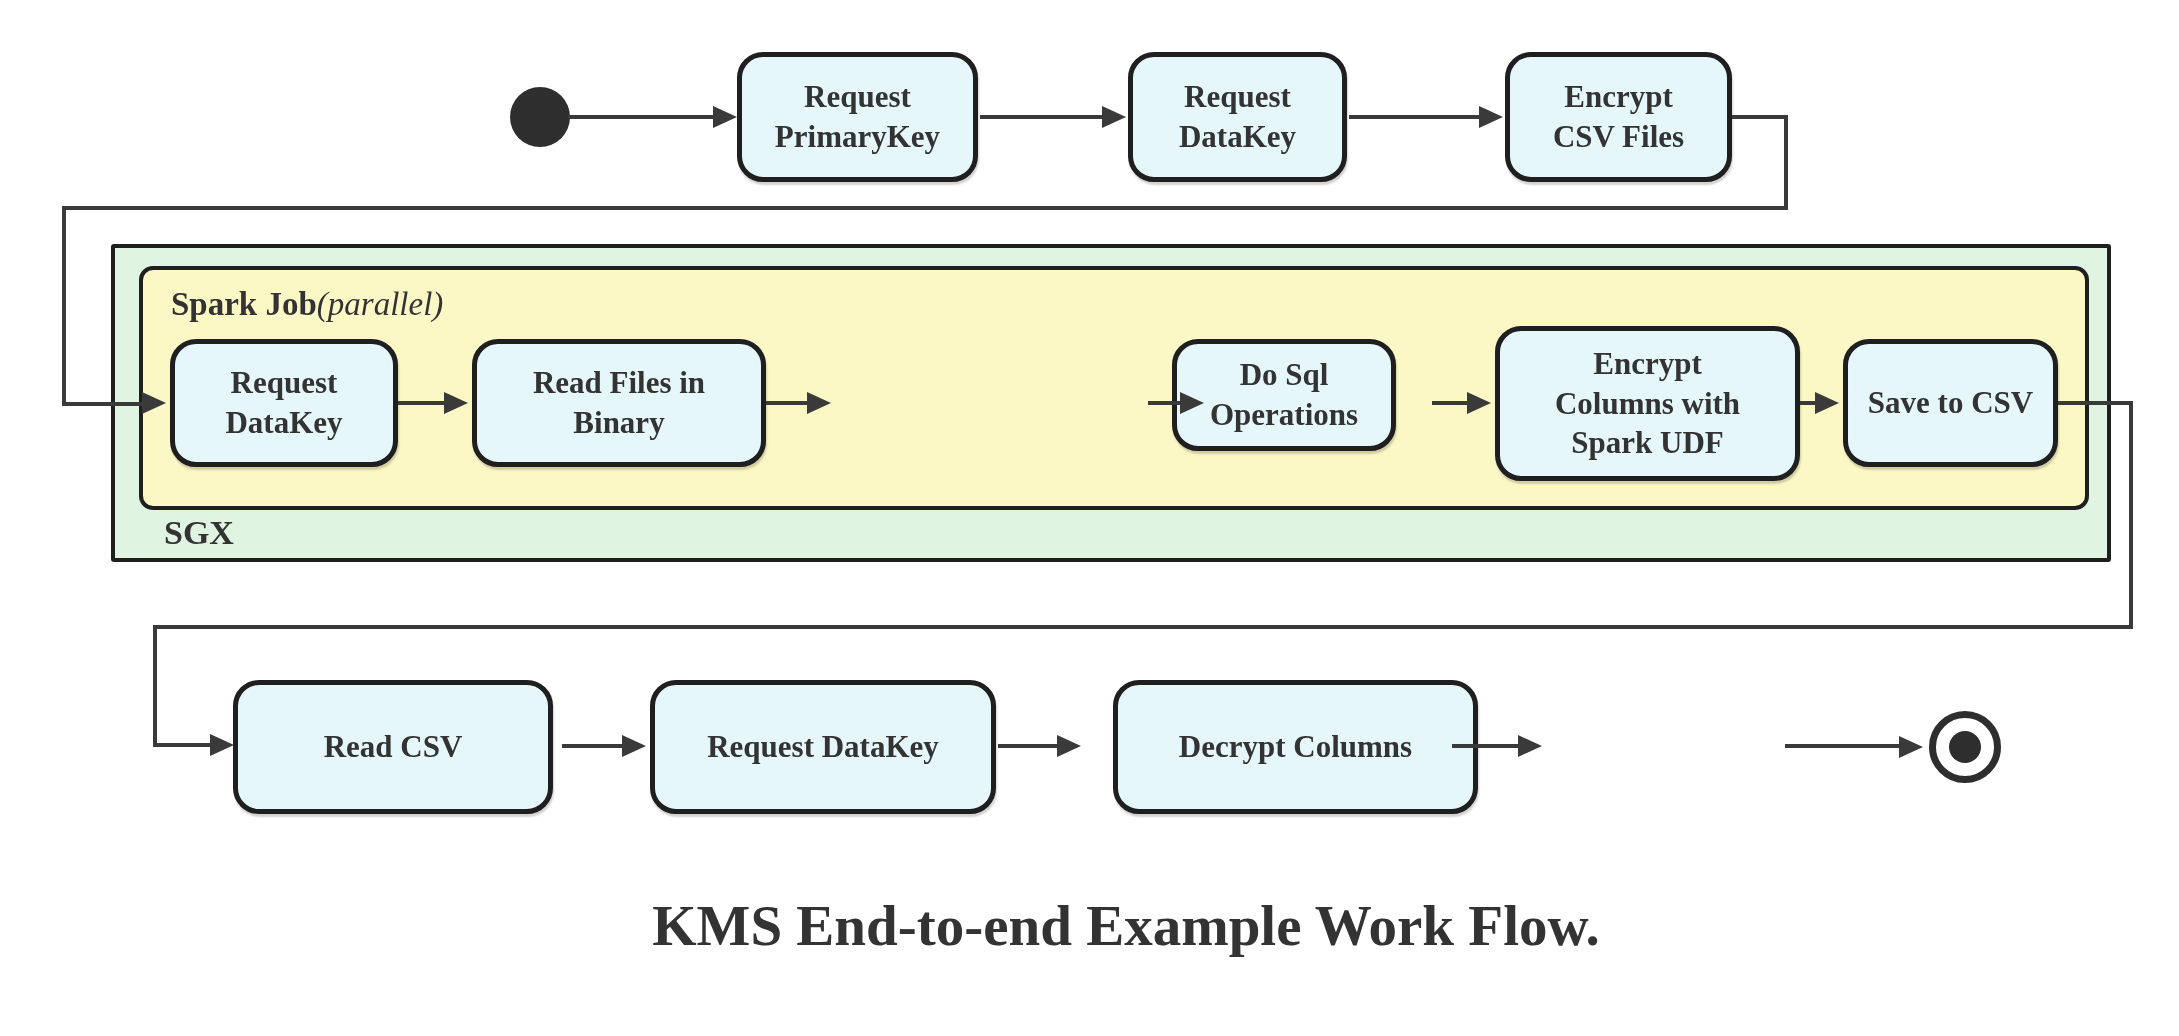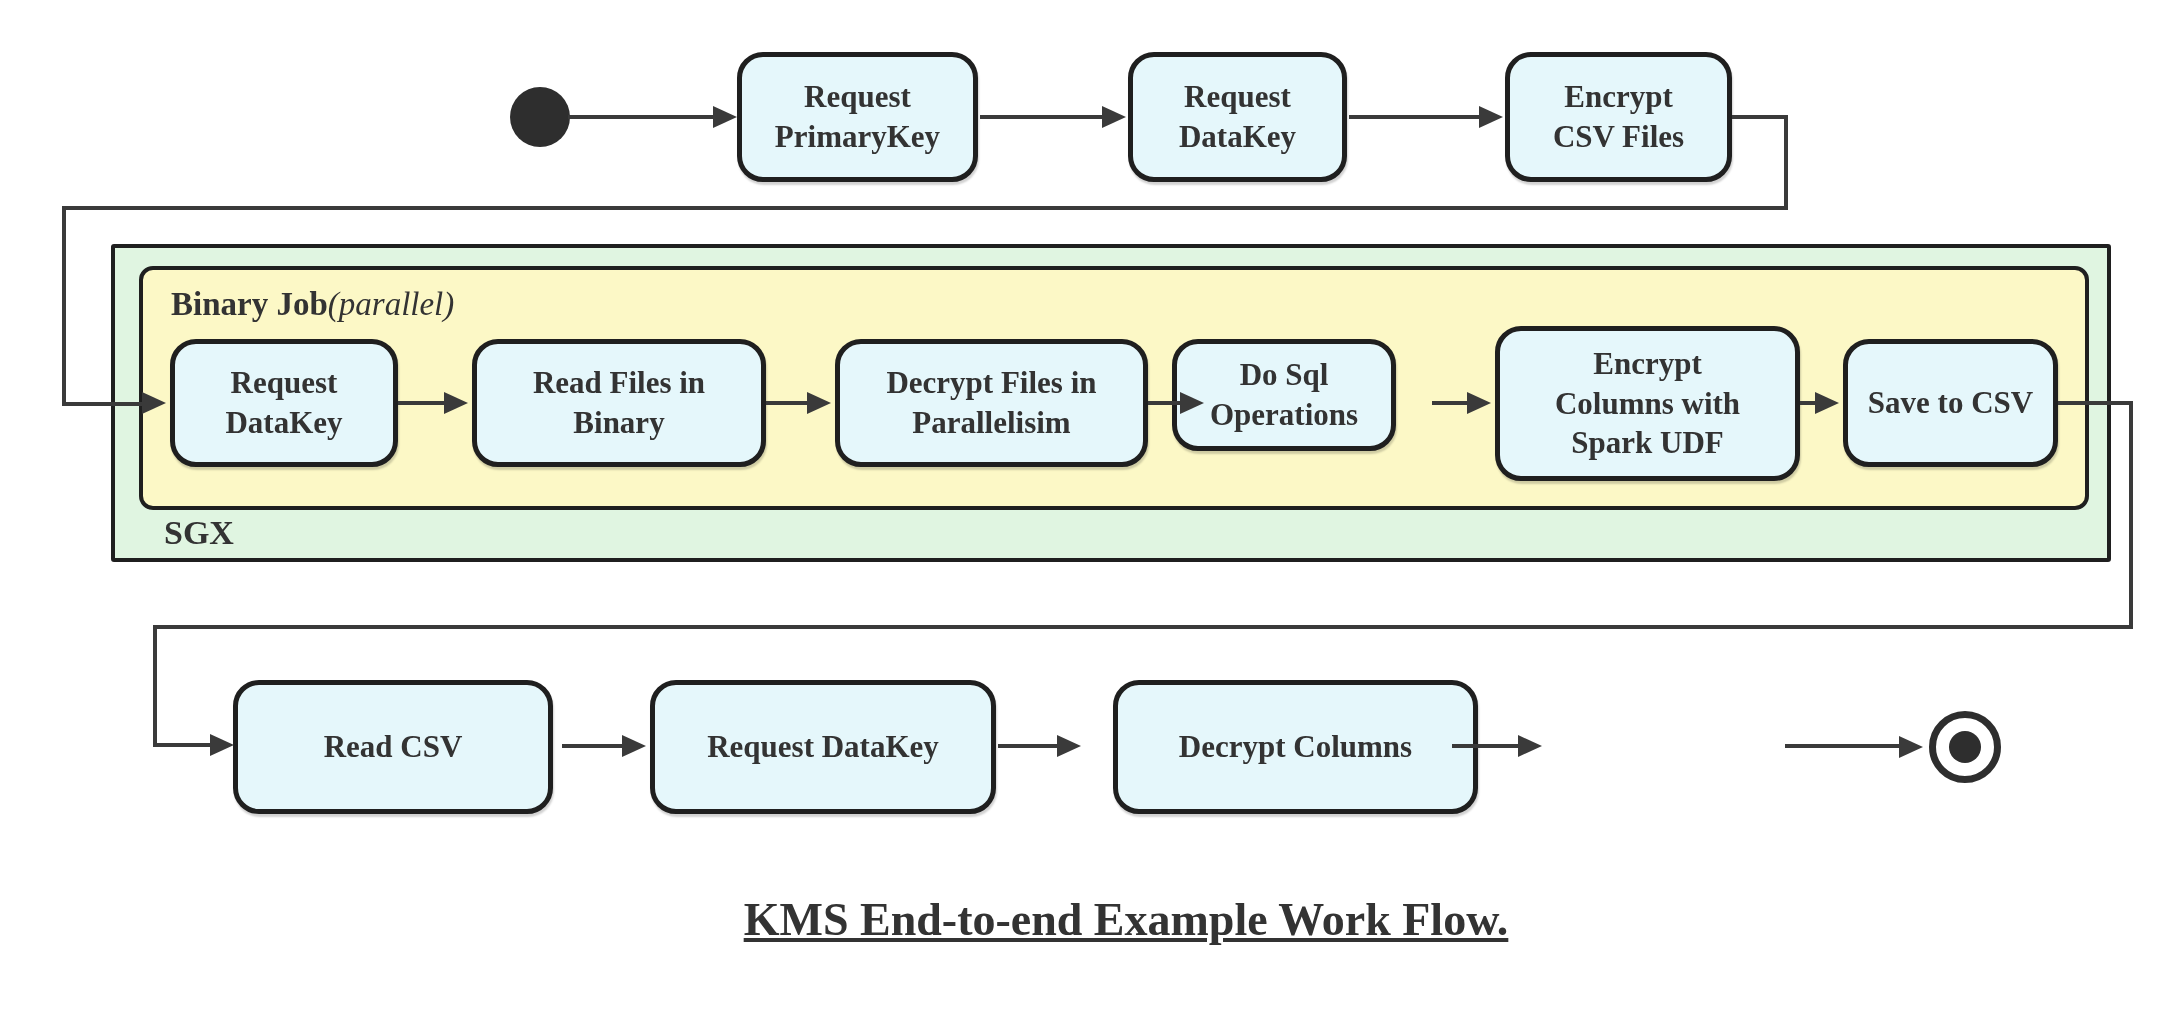--- a/index.html
+++ b/index.html
@@ -116,54 +116,52 @@
   .s-b4{left:153px;top:625px;height:122px;}
   .s-b5{left:153px;top:743px;width:59px;}   .a-b{left:210px;top:734px;}
   
   .s-c1{left:562px;top:744px;width:60px;}   .a-c1{left:622px;top:735px;}
   .s-c2{left:998px;top:744px;width:59px;}   .a-c2{left:1057px;top:735px;}
   .s-c3{left:1452px;top:744px;width:66px;}  .a-c3{left:1518px;top:735px;}
   .s-c4{left:1785px;top:744px;width:116px;} .a-c4{left:1899px;top:736px;}
   
   .caption{
     position:absolute;left:1126px;top:893px;transform:translateX(-50%);
-    font-weight:bold;font-size:46px;color:var(--text);white-space:nowrap;text-decoration:underline;
+    font-weight:bold;font-size:57px;color:var(--text);white-space:nowrap;
   }
 </style>
 </head>
 <body>
 
 <div class="canvas">
 
   <div class="container-box sgx-box">
     <div class="spark-box">
       <div class="spark-label">
-        <span class="b">Binary Job</span><span class="i">(parallel)</span>
+        <span class="b">Spark Job</span><span class="i">(parallel)</span>
       </div>
     </div>
     <div class="sgx-label">SGX</div>
   </div>
 
   <div class="start-dot"></div>
   <div class="final-outer"></div>
   <div class="final-inner"></div>
 
   <div class="node n-t1">Request
 PrimaryKey</div>
   <div class="node n-t2">Request
 DataKey</div>
   <div class="node n-t3">Encrypt
 CSV Files</div>
 
   <div class="node n-i1">Request
 DataKey</div>
   <div class="node n-i2">Read Files in
 Binary</div>
-  <div class="node n-i3">Decrypt Files in
-Parallelisim</div>
   <div class="node n-i4">Do Sql
 Operations</div>
   <div class="node n-i5">Encrypt
 Columns with
 Spark UDF</div>
   <div class="node n-i6">Save to CSV</div>
 
   <div class="node n-b1">Read CSV</div>
   <div class="node n-b2">Request DataKey</div>
   <div class="node n-b3">Decrypt Columns</div>

